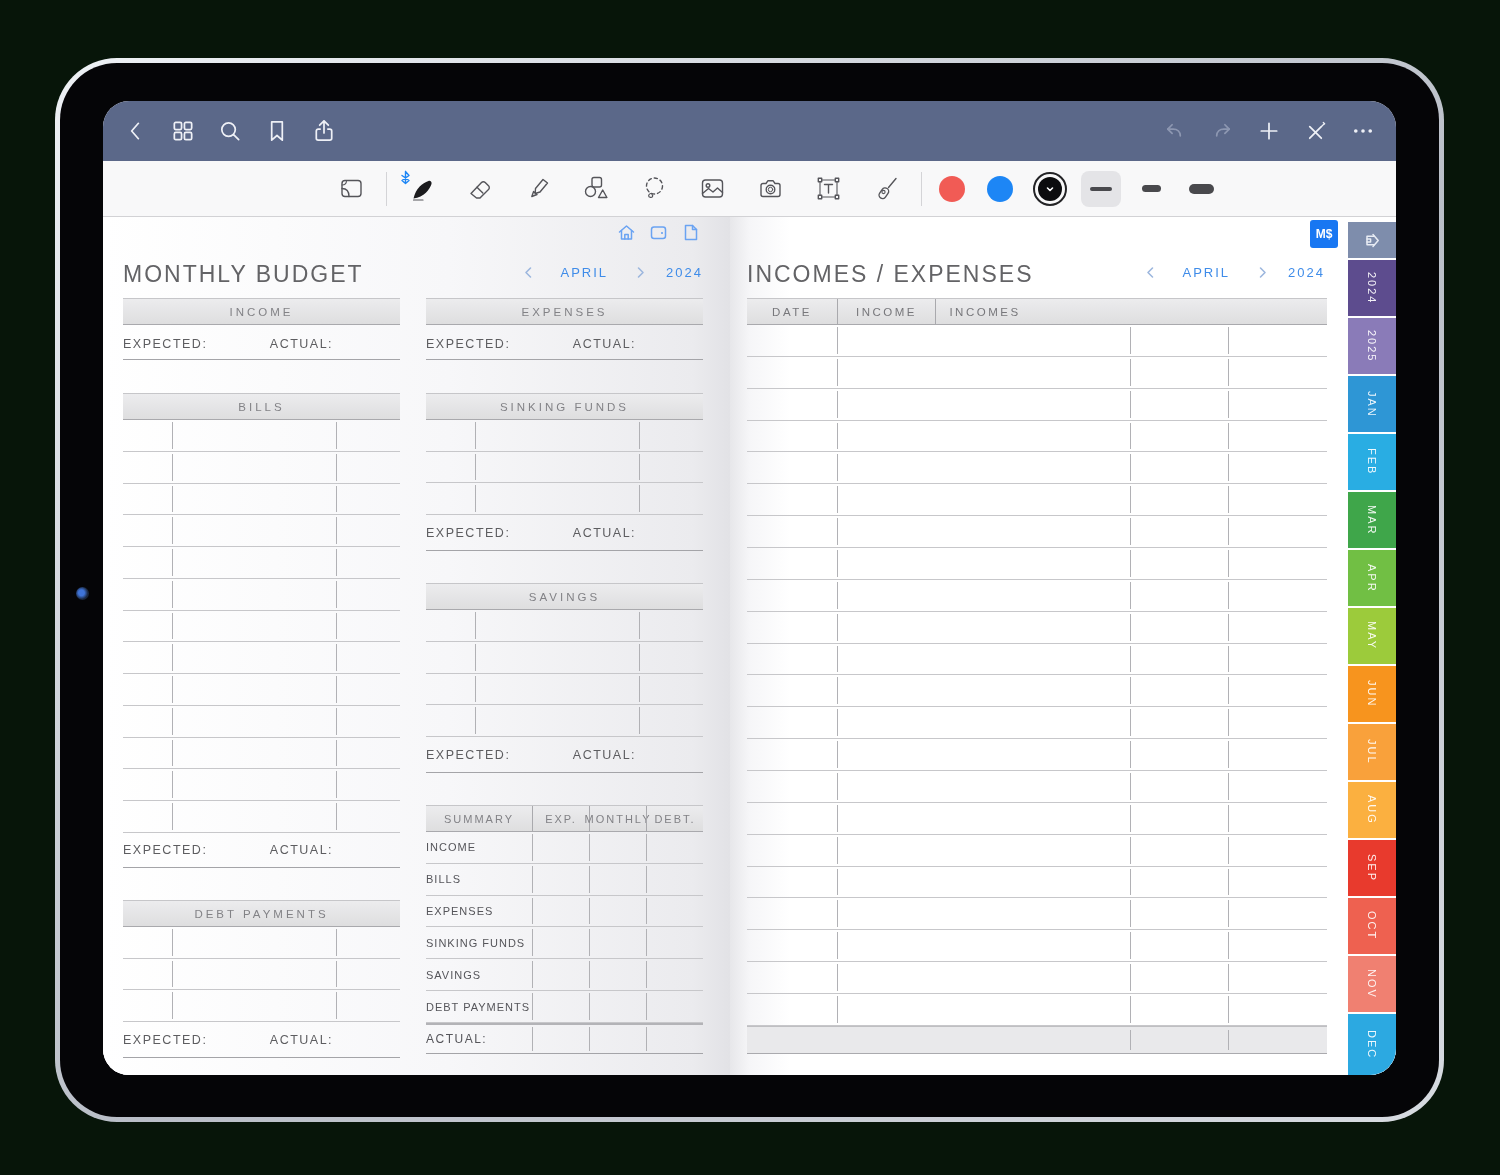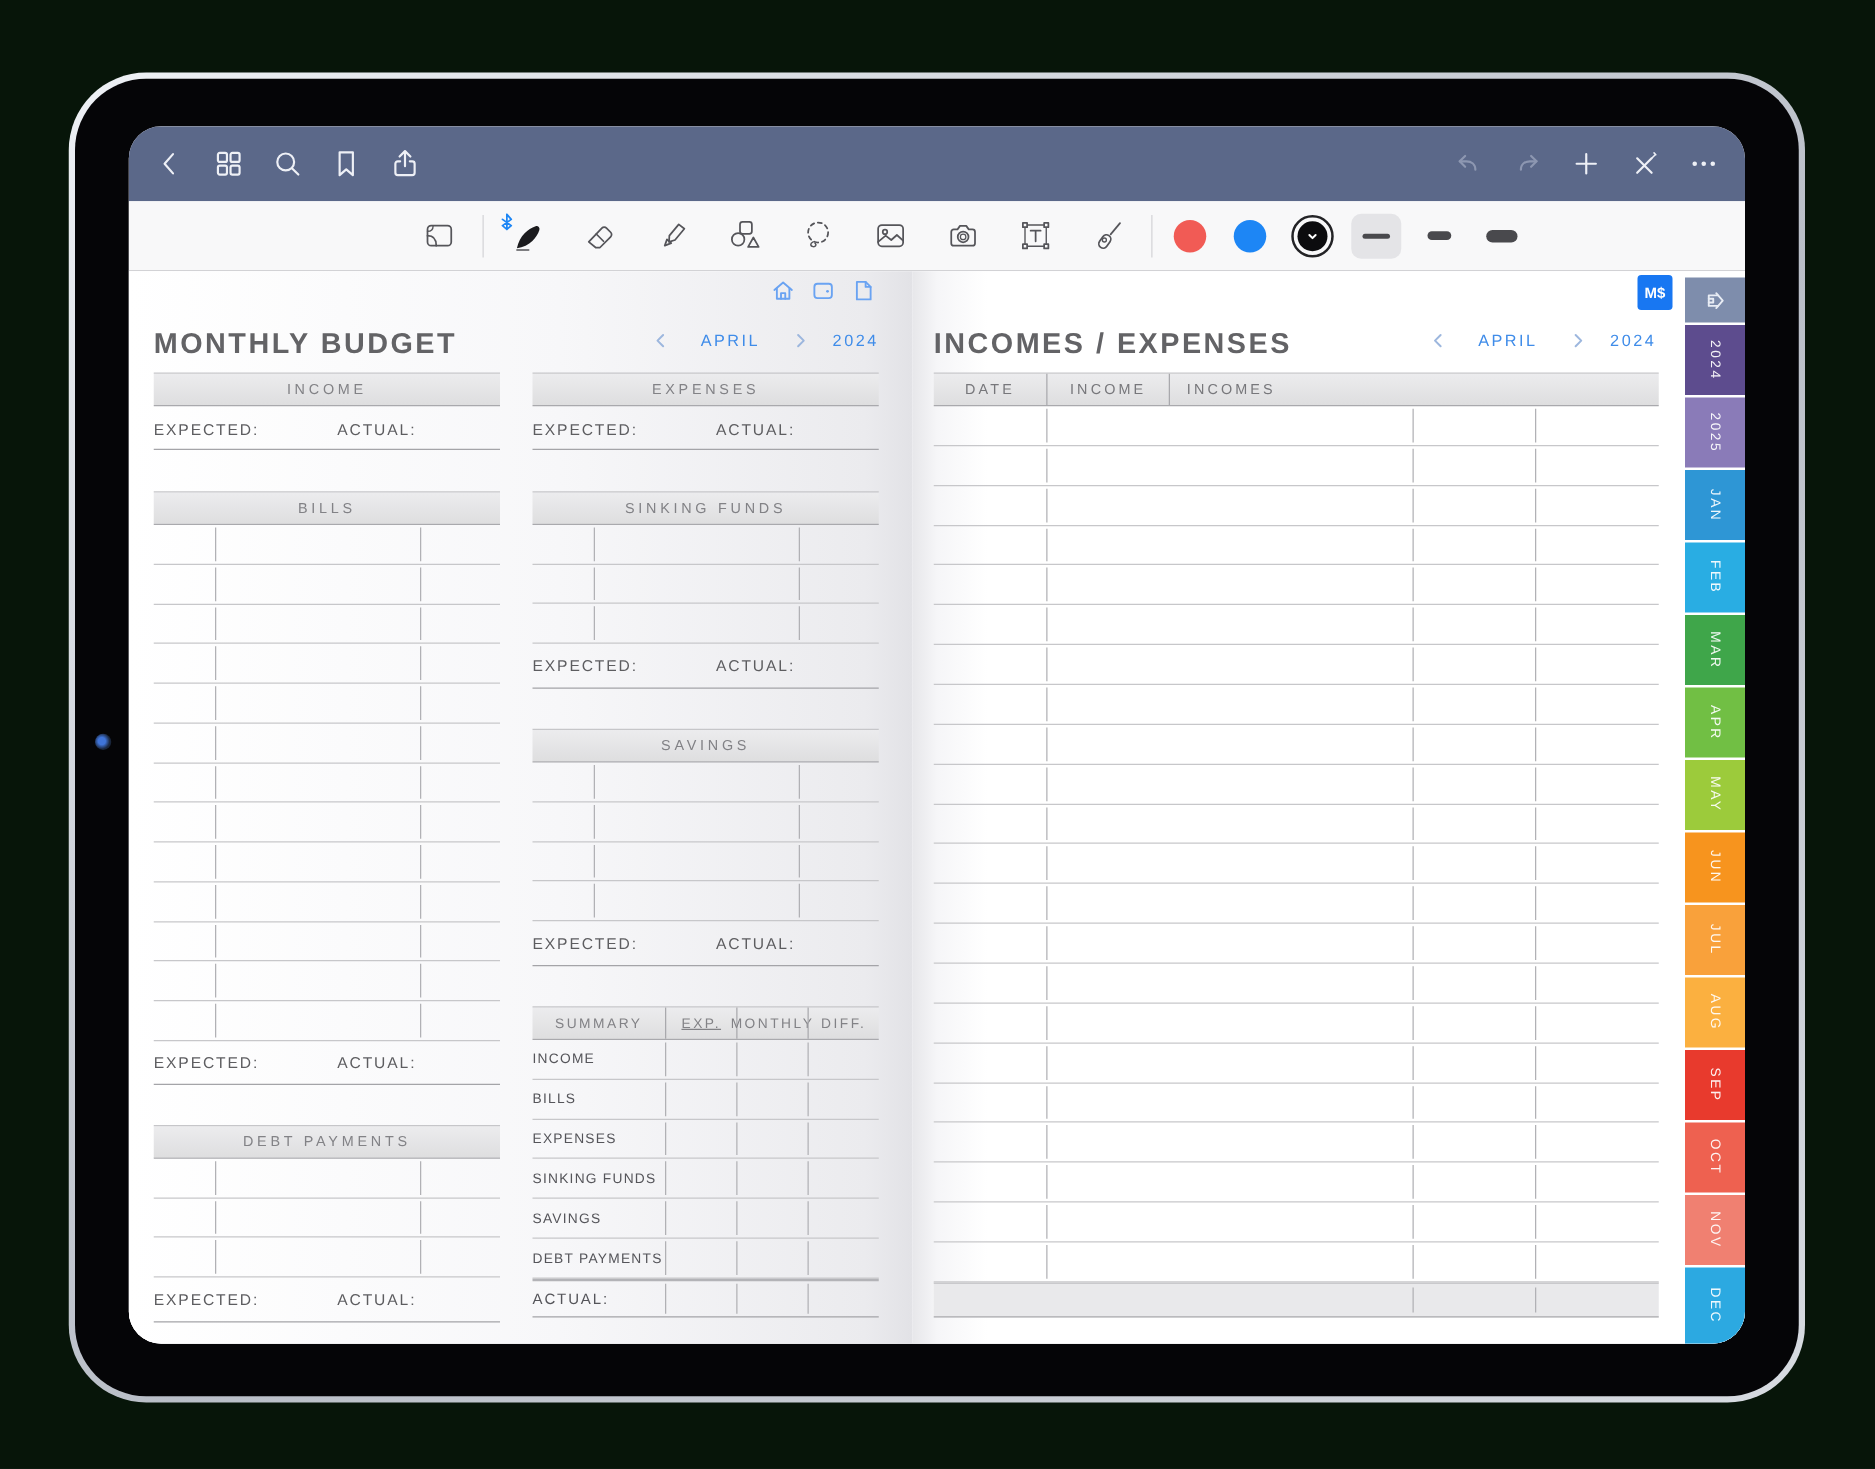--- a/index.html
+++ b/index.html
@@ -49,21 +49,21 @@
   .content{position:relative;height:858px;background:#fff;}
   .pg-left{position:absolute;left:0;top:0;width:627px;height:100%;
            background:linear-gradient(90deg,#ffffff 0%,#f7f7f9 55%,#ebebee 94%,#e2e2e6 100%);}
   .pg-right{position:absolute;left:627px;top:0;right:0;height:100%;
             background:linear-gradient(90deg,#e7e7ea 0%,#f6f6f8 3%,#ffffff 9%);}
   .col{position:absolute;top:0;}
   .col1{left:20px;width:277px;}
   .col2{left:323px;width:277px;}
   .colR{left:644px;width:580px;}
 
-  .page-title{position:absolute;top:44px;left:0;font-size:23px;letter-spacing:2px;color:#636366;font-weight:700;white-space:nowrap;text-align:right;}
+  .page-title{position:absolute;top:44px;left:0;font-size:23px;letter-spacing:2px;color:#636366;font-weight:400;white-space:nowrap;text-align:right;}
   .month-nav{position:absolute;top:47px;right:2px;display:flex;align-items:center;}
   .month-nav .chev{width:16px;height:16px;cursor:pointer;display:flex;align-items:center;justify-content:center;}
   .month-nav .chev svg{width:13px;height:13px;stroke:#9db7de;stroke-width:1.6;fill:none;stroke-linecap:round;stroke-linejoin:round;}
   .month-nav .mlabel{color:#3f8ce9;font-size:13px;letter-spacing:2px;margin:0 24px;cursor:pointer;}
   .month-nav .ylabel{color:#3f8ce9;font-size:13px;letter-spacing:2px;margin-left:18px;cursor:pointer;}
 
   .sec-header{position:absolute;left:0;width:100%;height:27px;
               background:linear-gradient(#ececee,#dededf);border-top:1px solid #c6c6c9;border-bottom:1px solid #a9a9ad;
               display:flex;align-items:center;justify-content:center;
               font-size:11.5px;letter-spacing:3px;color:#828286;}
@@ -71,21 +71,21 @@
            font-size:12.5px;letter-spacing:1.5px;color:#5d5d60;}
   .exp-row .lab1{flex:0 0 53%;}
   .rows{position:absolute;left:0;width:100%;display:flex;flex-direction:column;}
   .rows .row{flex:1;position:relative;border-bottom:1px solid #c7c7ca;}
   .tick{position:absolute;top:2px;bottom:2px;width:1px;background:#b1b1b5;}
 
   
   .sum-header{display:flex;align-items:stretch;justify-content:flex-start;padding:0;}
   .sum-header span{display:flex;align-items:center;justify-content:center;font-size:11px;letter-spacing:2px;color:#828286;}
   .sum-h0{width:106px;}
-  .sum-h1{width:57px;border-left:1px solid #a9a9ad;text-decoration:underline;}
+  .sum-h1{width:57px;border-left:1px solid #a9a9ad;}
   .sum-h2{width:57px;border-left:1px solid #a9a9ad;}
   .sum-h3{width:57px;border-left:1px solid #a9a9ad;}
   .srow{flex:1;position:relative;border-bottom:1px solid #c7c7ca;display:flex;align-items:center;
         font-size:11px;letter-spacing:1px;color:#55555a;}
   .sum-total{position:absolute;left:0;width:100%;height:31px;border-top:2px solid #b3b3b7;border-bottom:1px solid #a4a4a8;
              display:flex;align-items:center;font-size:12px;letter-spacing:1.5px;color:#55555a;position:absolute;}
 
   
   .rt-header{position:absolute;top:81px;left:0;width:100%;height:27px;
              background:linear-gradient(#ececee,#dededf);border-top:1px solid #c6c6c9;border-bottom:1px solid #a9a9ad;
@@ -476,21 +476,21 @@
             </div>
           <div class="exp-row" style="top:520px;height:36px">
             <span class="lab1">EXPECTED:</span>
             <span>ACTUAL:</span>
           </div>
 
           <div class="sec-header sum-header" style="top:588px">
             <span class="sum-h0">SUMMARY</span>
             <span class="sum-h1">EXP.</span>
             <span class="sum-h2">MONTHLY</span>
-            <span class="sum-h3">DIFF.</span>
+            <span class="sum-h3">DEBT.</span>
           </div>
           <div class="rows" style="top:615px;height:191px">
               <div class="srow">
                 <span>INCOME</span>
                 <span class="tick" style="left: 106px;"></span>
                 <span class="tick" style="left: 163px;"></span>
                 <span class="tick" style="left: 220px;"></span>
               </div>
               <div class="srow">
                 <span>BILLS</span>

